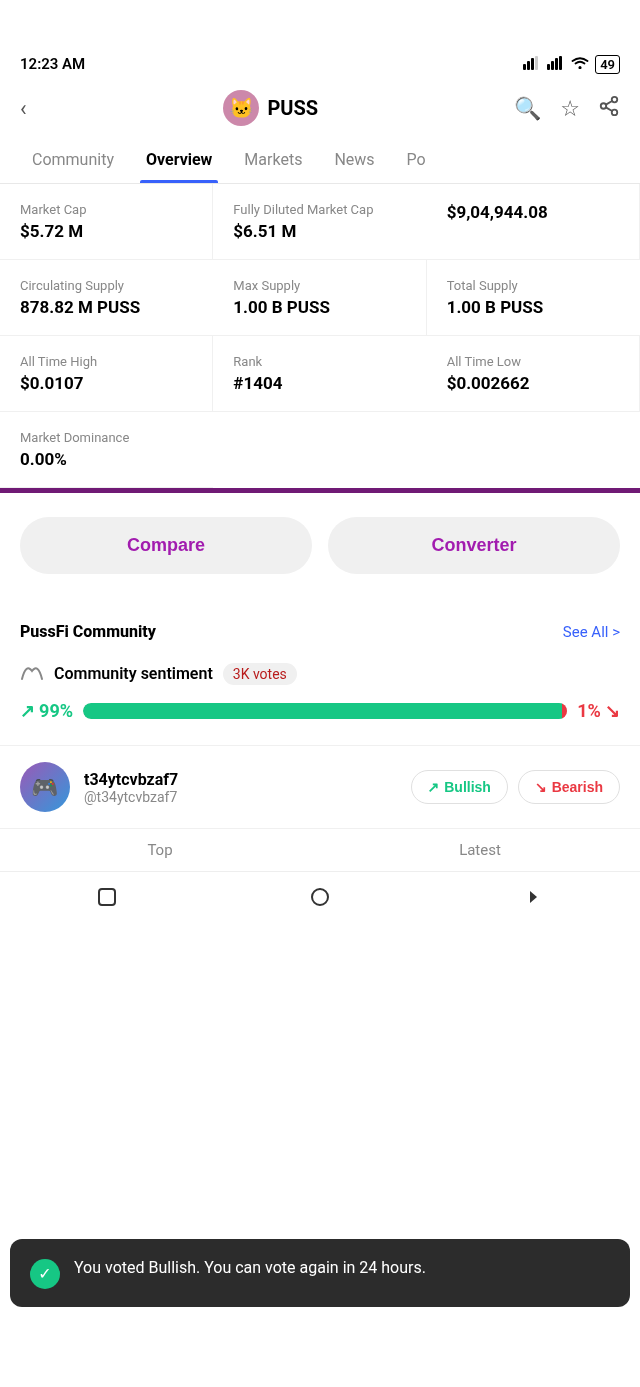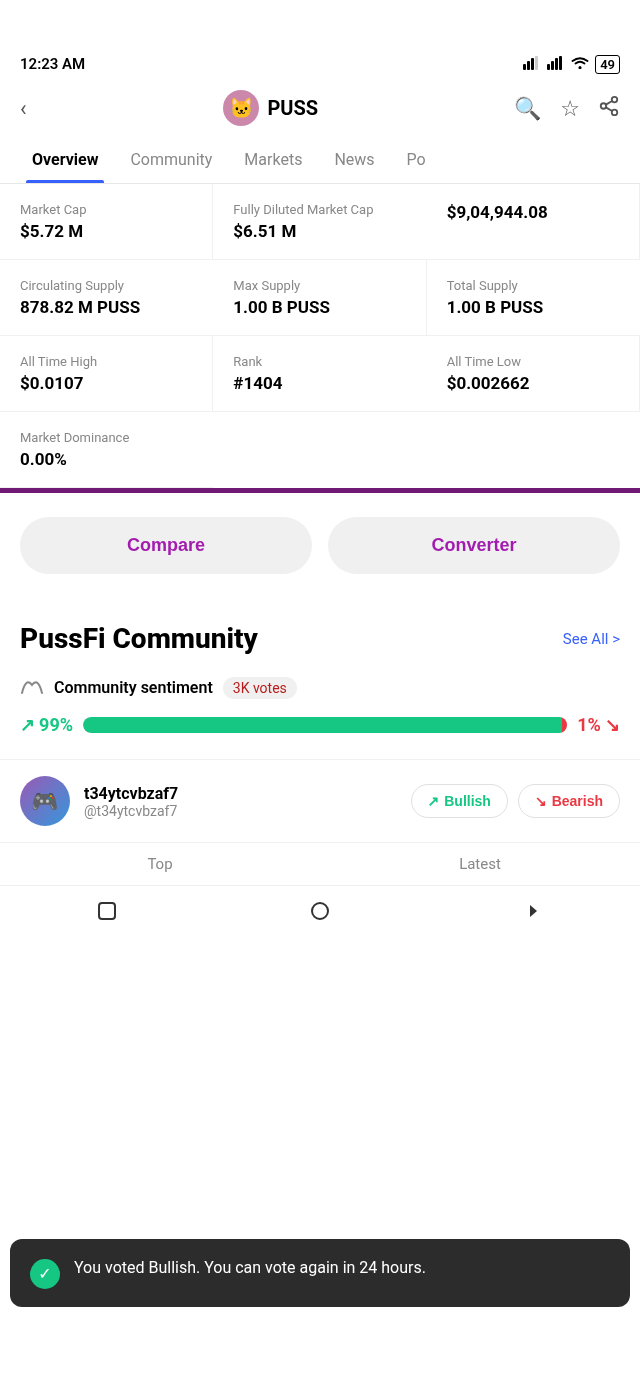--- a/index.html
+++ b/index.html
@@ -158,21 +158,21 @@
       padding: 24px 20px 0;
       background: #fff;
     }
     .community-header {
       display: flex;
       justify-content: space-between;
       align-items: center;
       margin-bottom: 20px;
     }
     .community-title {
-      font-size: 28px;
+      font-size: 16px;
       font-weight: 800;
       color: #000;
     }
     .see-all {
       font-size: 15px;
       color: #3861fb;
       cursor: pointer;
     }
 
     
@@ -401,25 +401,25 @@
           <circle cx="6" cy="12" r="3"></circle>
           <circle cx="18" cy="19" r="3"></circle>
         <line x1="8.59" y1="13.51" x2="15.42" y2="17.49"></line>
           <line x1="15.41" y1="6.51" x2="8.59" y2="10.49"></line>
       </svg>
     </span>
   </div>
 </div>
 
 <div class="tabs">
+  <div class="tab">
+    <span>Community</span>
+  </div>
   <div class="tab active">
     <span>Overview</span>
-  </div>
-  <div class="tab">
-    <span>Community</span>
   </div>
   <div class="tab">
     <span>Markets</span>
   </div>
   <div class="tab">
     <span>News</span>
   </div>
   <div class="tab">
     <span>Po</span>
   </div>

